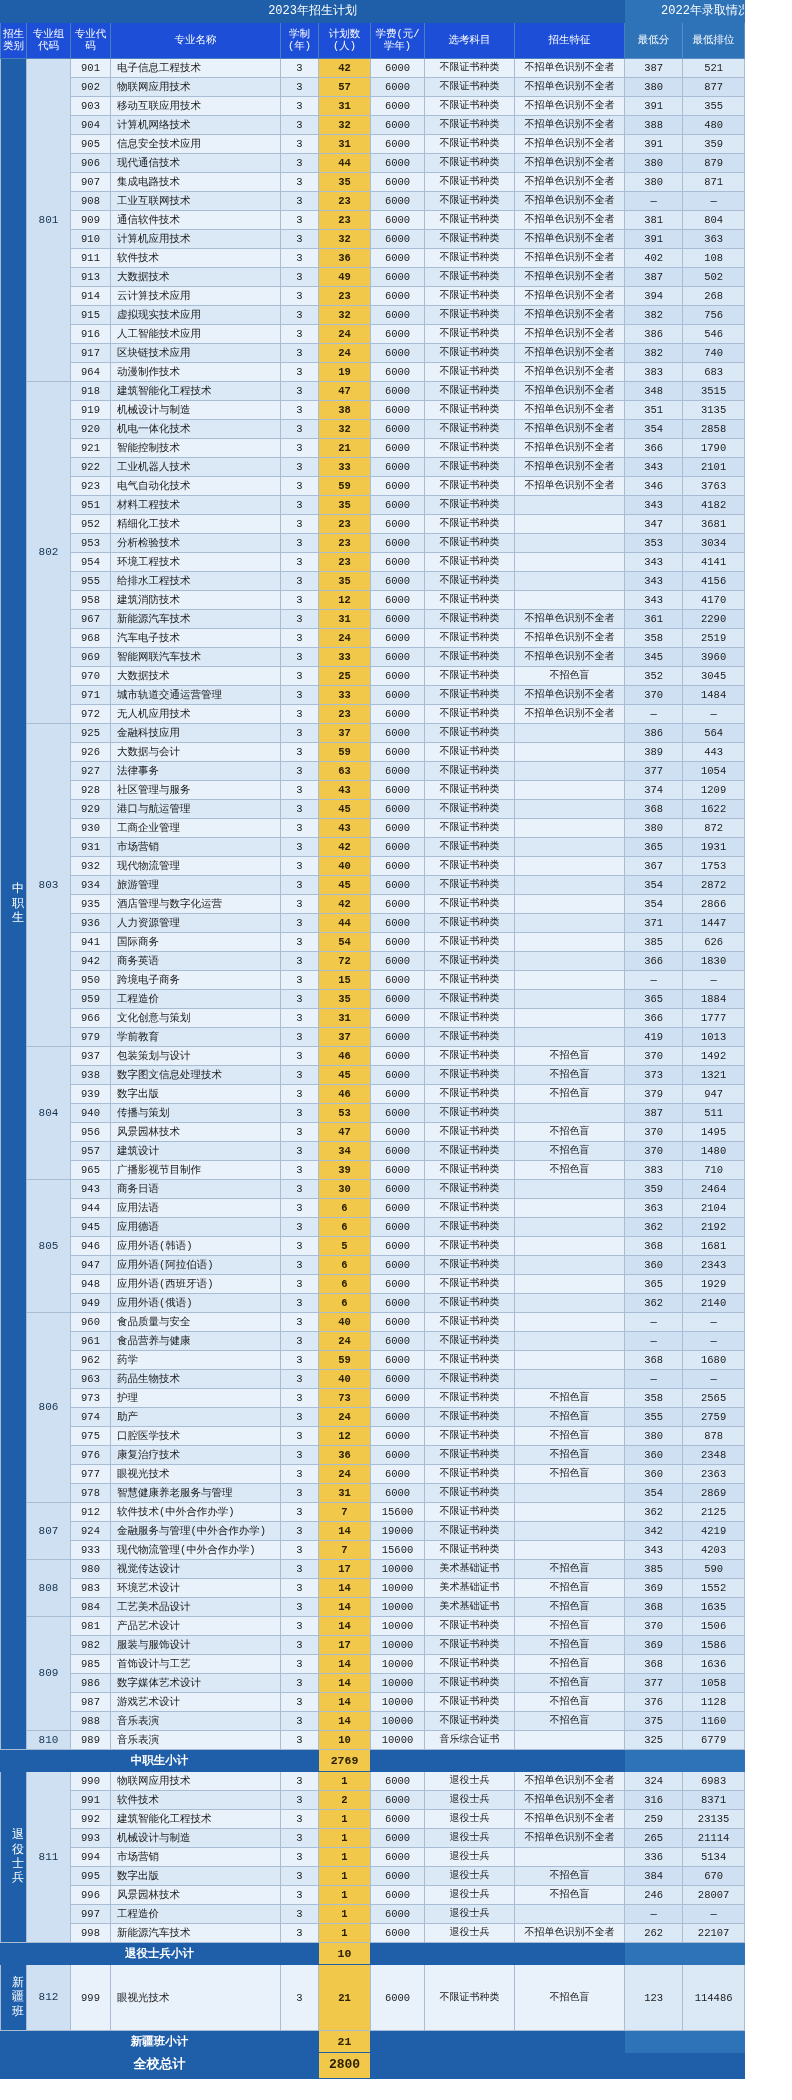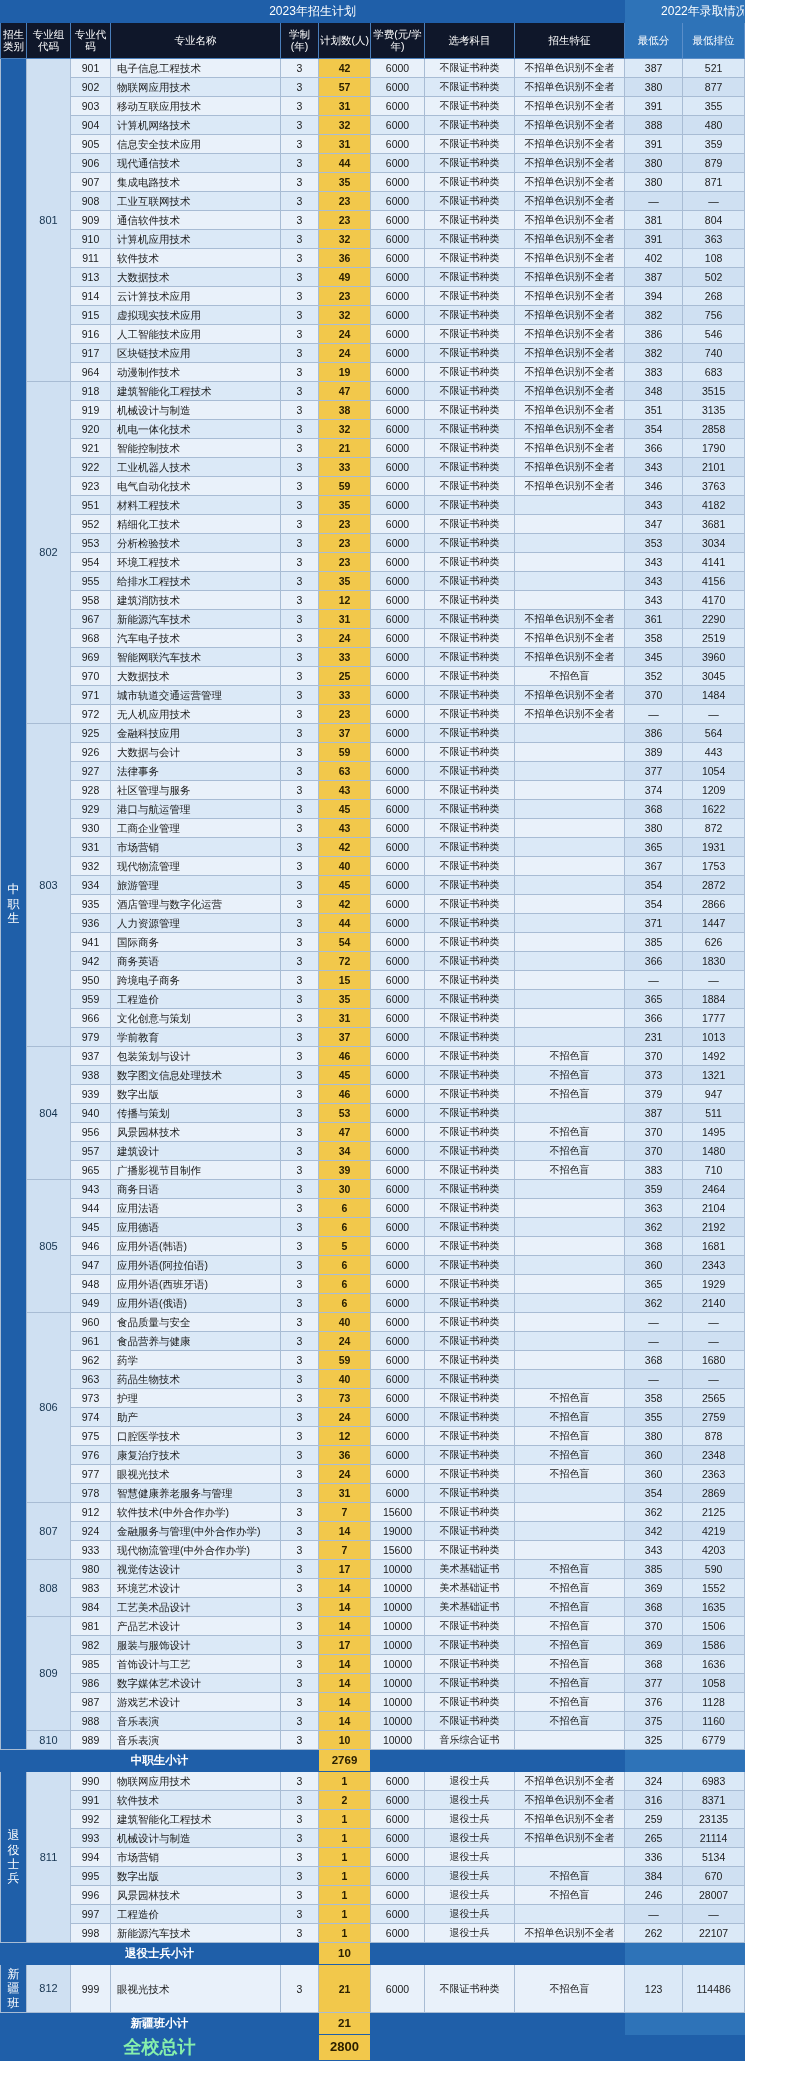--- a/index.html
+++ b/index.html
@@ -12,20 +12,21 @@
     color: #1a1a1a;
   }
   #sheet {
     width: 792px;
     position: relative;
   }
   table {
     border-collapse: collapse;
     width: 720px;
     table-layout: fixed;
+    font-family: Liberation Mono, monospace;
   }
   td, th {
     border: 1px solid #a8bcd4;
     padding: 0;
     text-align: center;
     vertical-align: middle;
     font-weight: normal;
     font-size: 10.5px;
     line-height: 1.15;
     height: 19px;
@@ -42,21 +43,21 @@
   }
   .hdr-top-score {
     background: #2e73b8;
     color: #ffffff;
     font-size: 12px;
     height: 22px;
     border-color: #2e73b8;
     padding-left: 36px;
   }
   .hdr-cell {
-    background: #0f172a;
+    background: #1d4ed8;
     color: #ffffff;
     font-size: 10.5px;
     height: 36px;
     border-color: #4a7fbb;
     white-space: normal;
     line-height: 1.1;
     padding: 0 1px;
   }
   .hdr-cell-score {
     background: #2e73b8;
@@ -67,21 +68,21 @@
     white-space: normal;
     line-height: 1.1;
     margin-left: 28px;
   }
   
   .cat {
     background: #1f5fa9;
     color: #ffffff;
     font-size: 12px;
     width: 26px;
-    padding: 2px;
+    padding: 11px;
     white-space: normal;
     word-break: break-all;
     line-height: 1.2;
   }
   .grp {
     background: #cfe0f2;
     color: #15334f;
     font-size: 11px;
   }
   .code {
@@ -120,22 +121,22 @@
   .subtotal td.plan-total {
     background: #f2c84b;
     color: #2b2000;
   }
   .subtotal td.blank-score {
     background: #2e73b8;
     border-color: #2e73b8;
   }
   .grand td {
     background: #1f5fa9;
-    color: #86efac;
-    font-size: 18px;
+    color: #ffffff;
+    font-size: 13px;
     height: 26px;
     font-weight: bold;
     border-color: #1f5fa9;
   }
   .grand td.plan-total {
     background: #f2c84b;
     color: #2b2000;
     font-size: 13px;
   }
 </style>
@@ -743,21 +744,21 @@
           <td class="rank">1777</td>
         </tr>
         <tr class="alt">
           <td class="code">979</td>
           <td class="name">学前教育</td>
           <td class="num">3</td>
           <td class="plan">37</td>
           <td class="fee">6000</td>
           <td class="subj">不限证书种类</td>
           <td class="trait"></td>
-          <td class="score">231</td>
+          <td class="score">419</td>
           <td class="rank">1013</td>
         </tr>
         <tr>
           <td class="grp" rowspan="7">804</td>
           <td class="code">937</td>
           <td class="name">包装策划与设计</td>
           <td class="num">3</td>
           <td class="plan">46</td>
           <td class="fee">6000</td>
           <td class="subj">不限证书种类</td>

